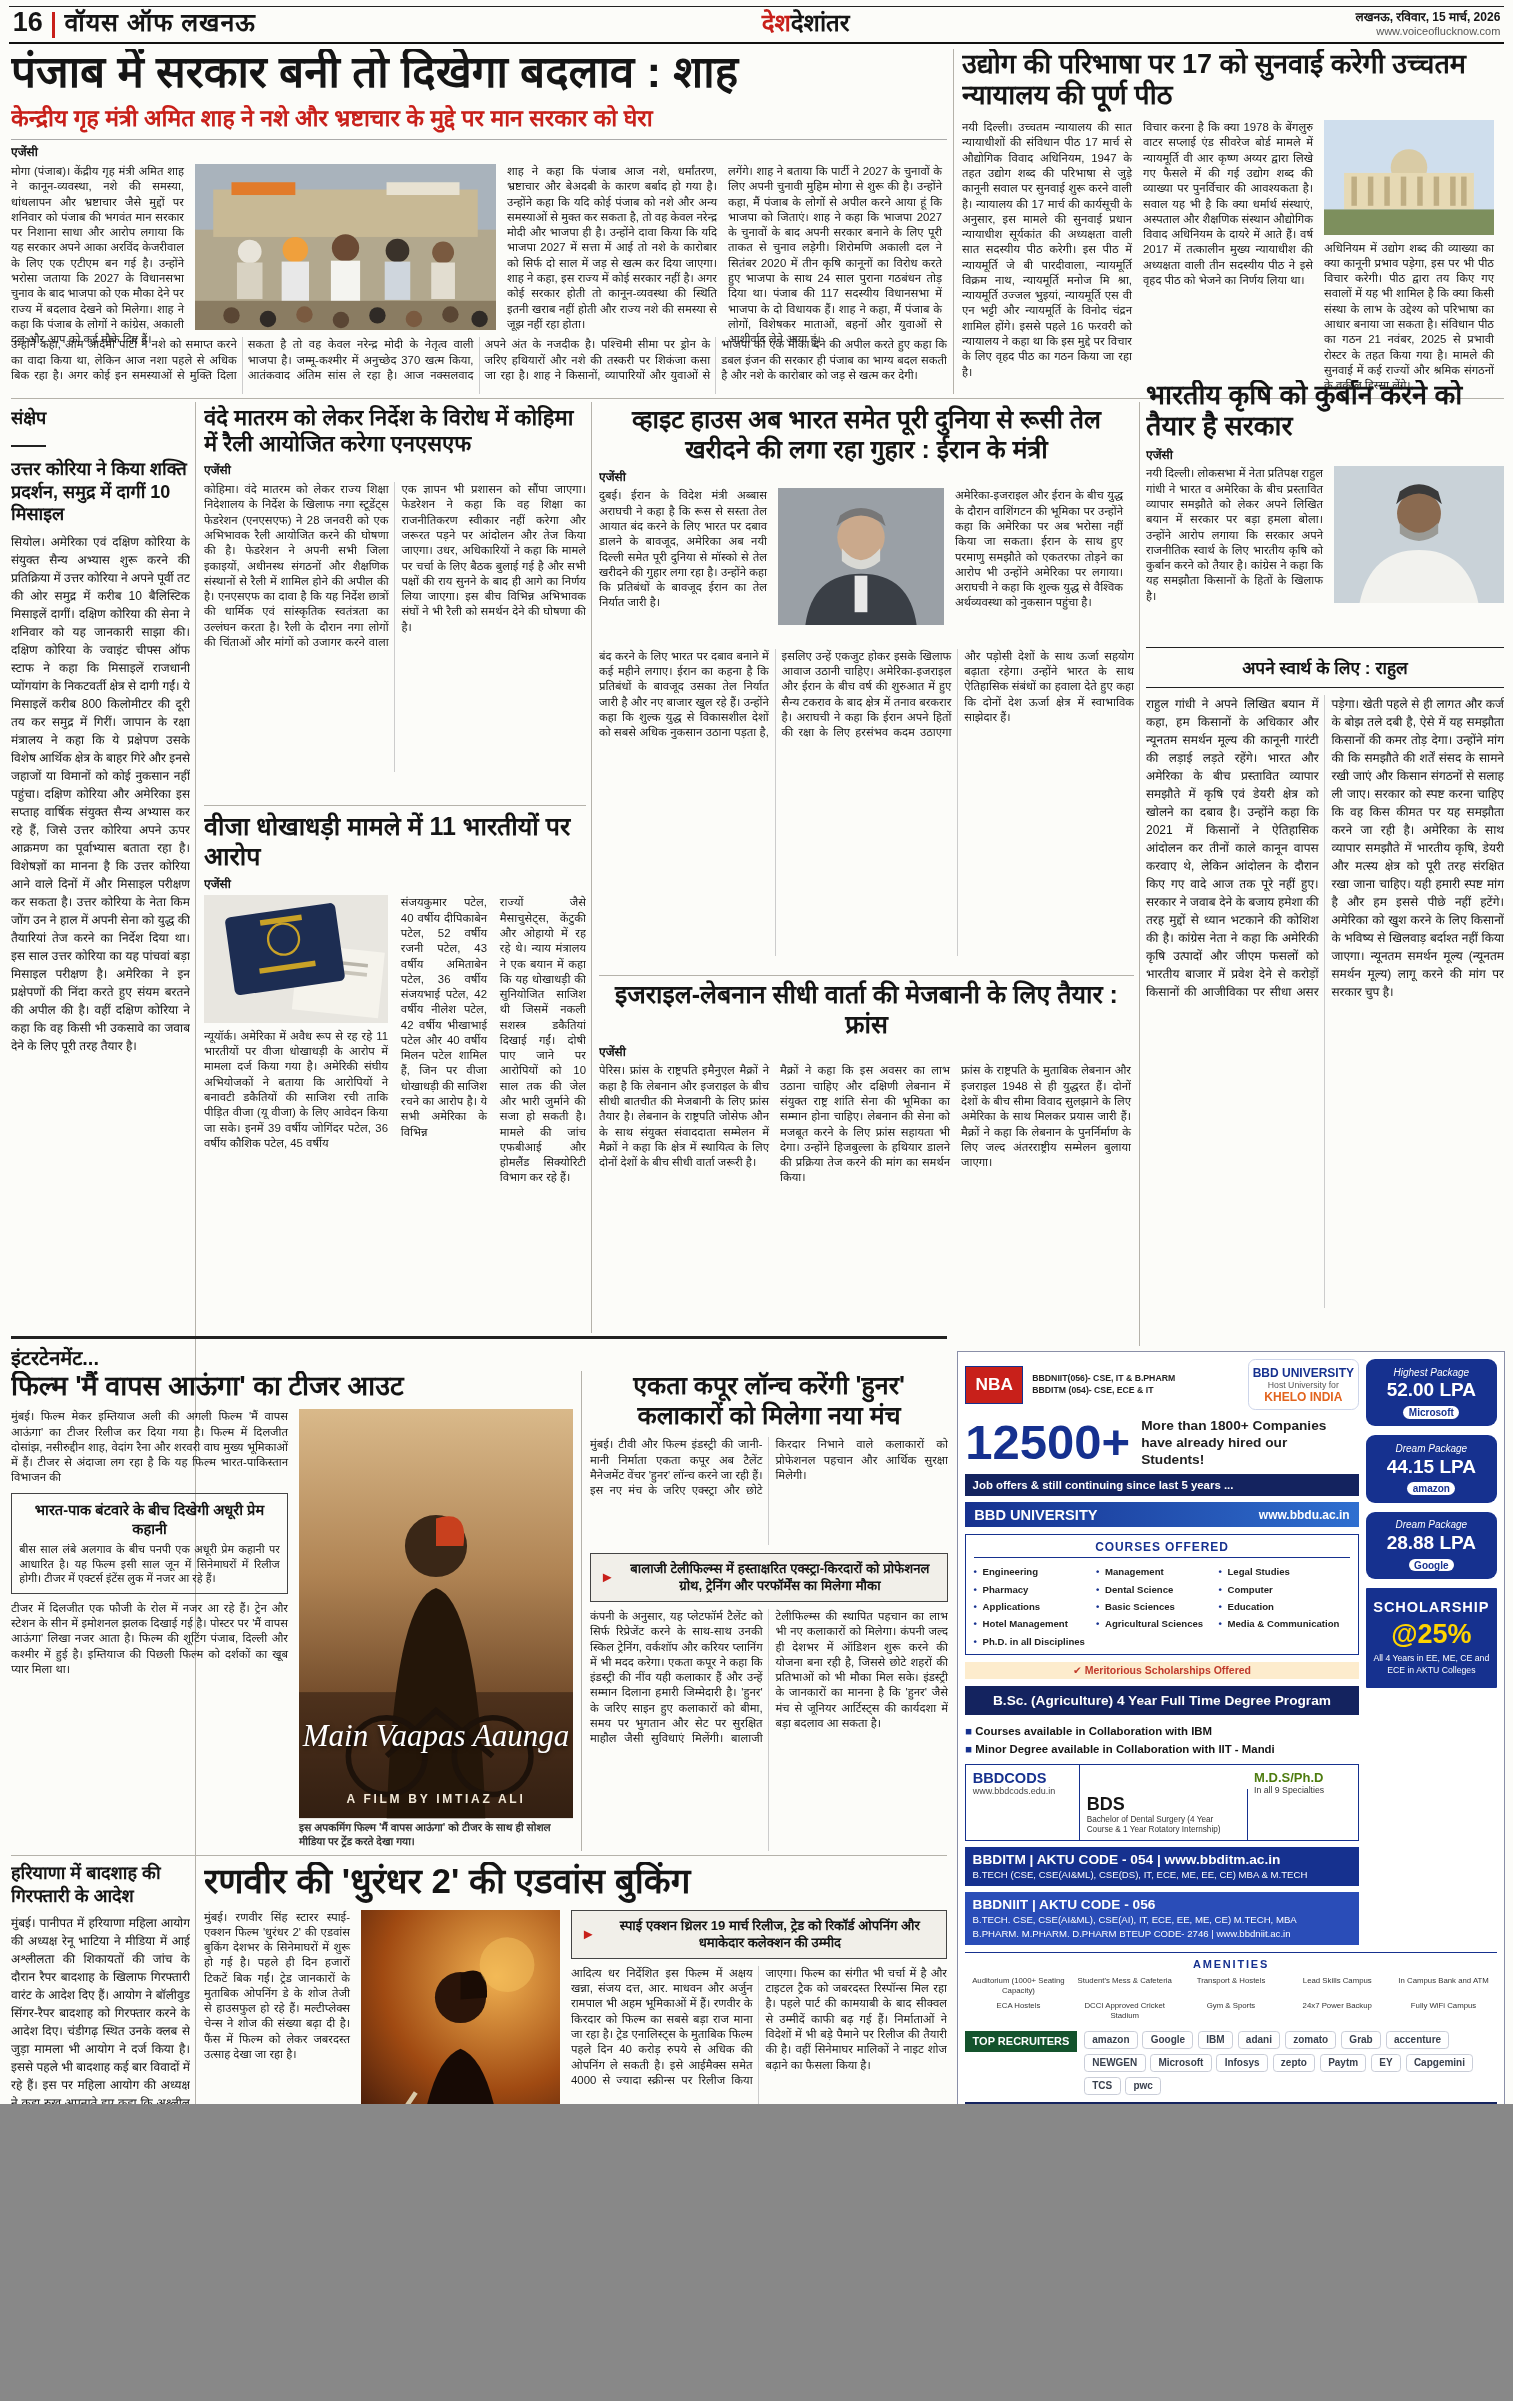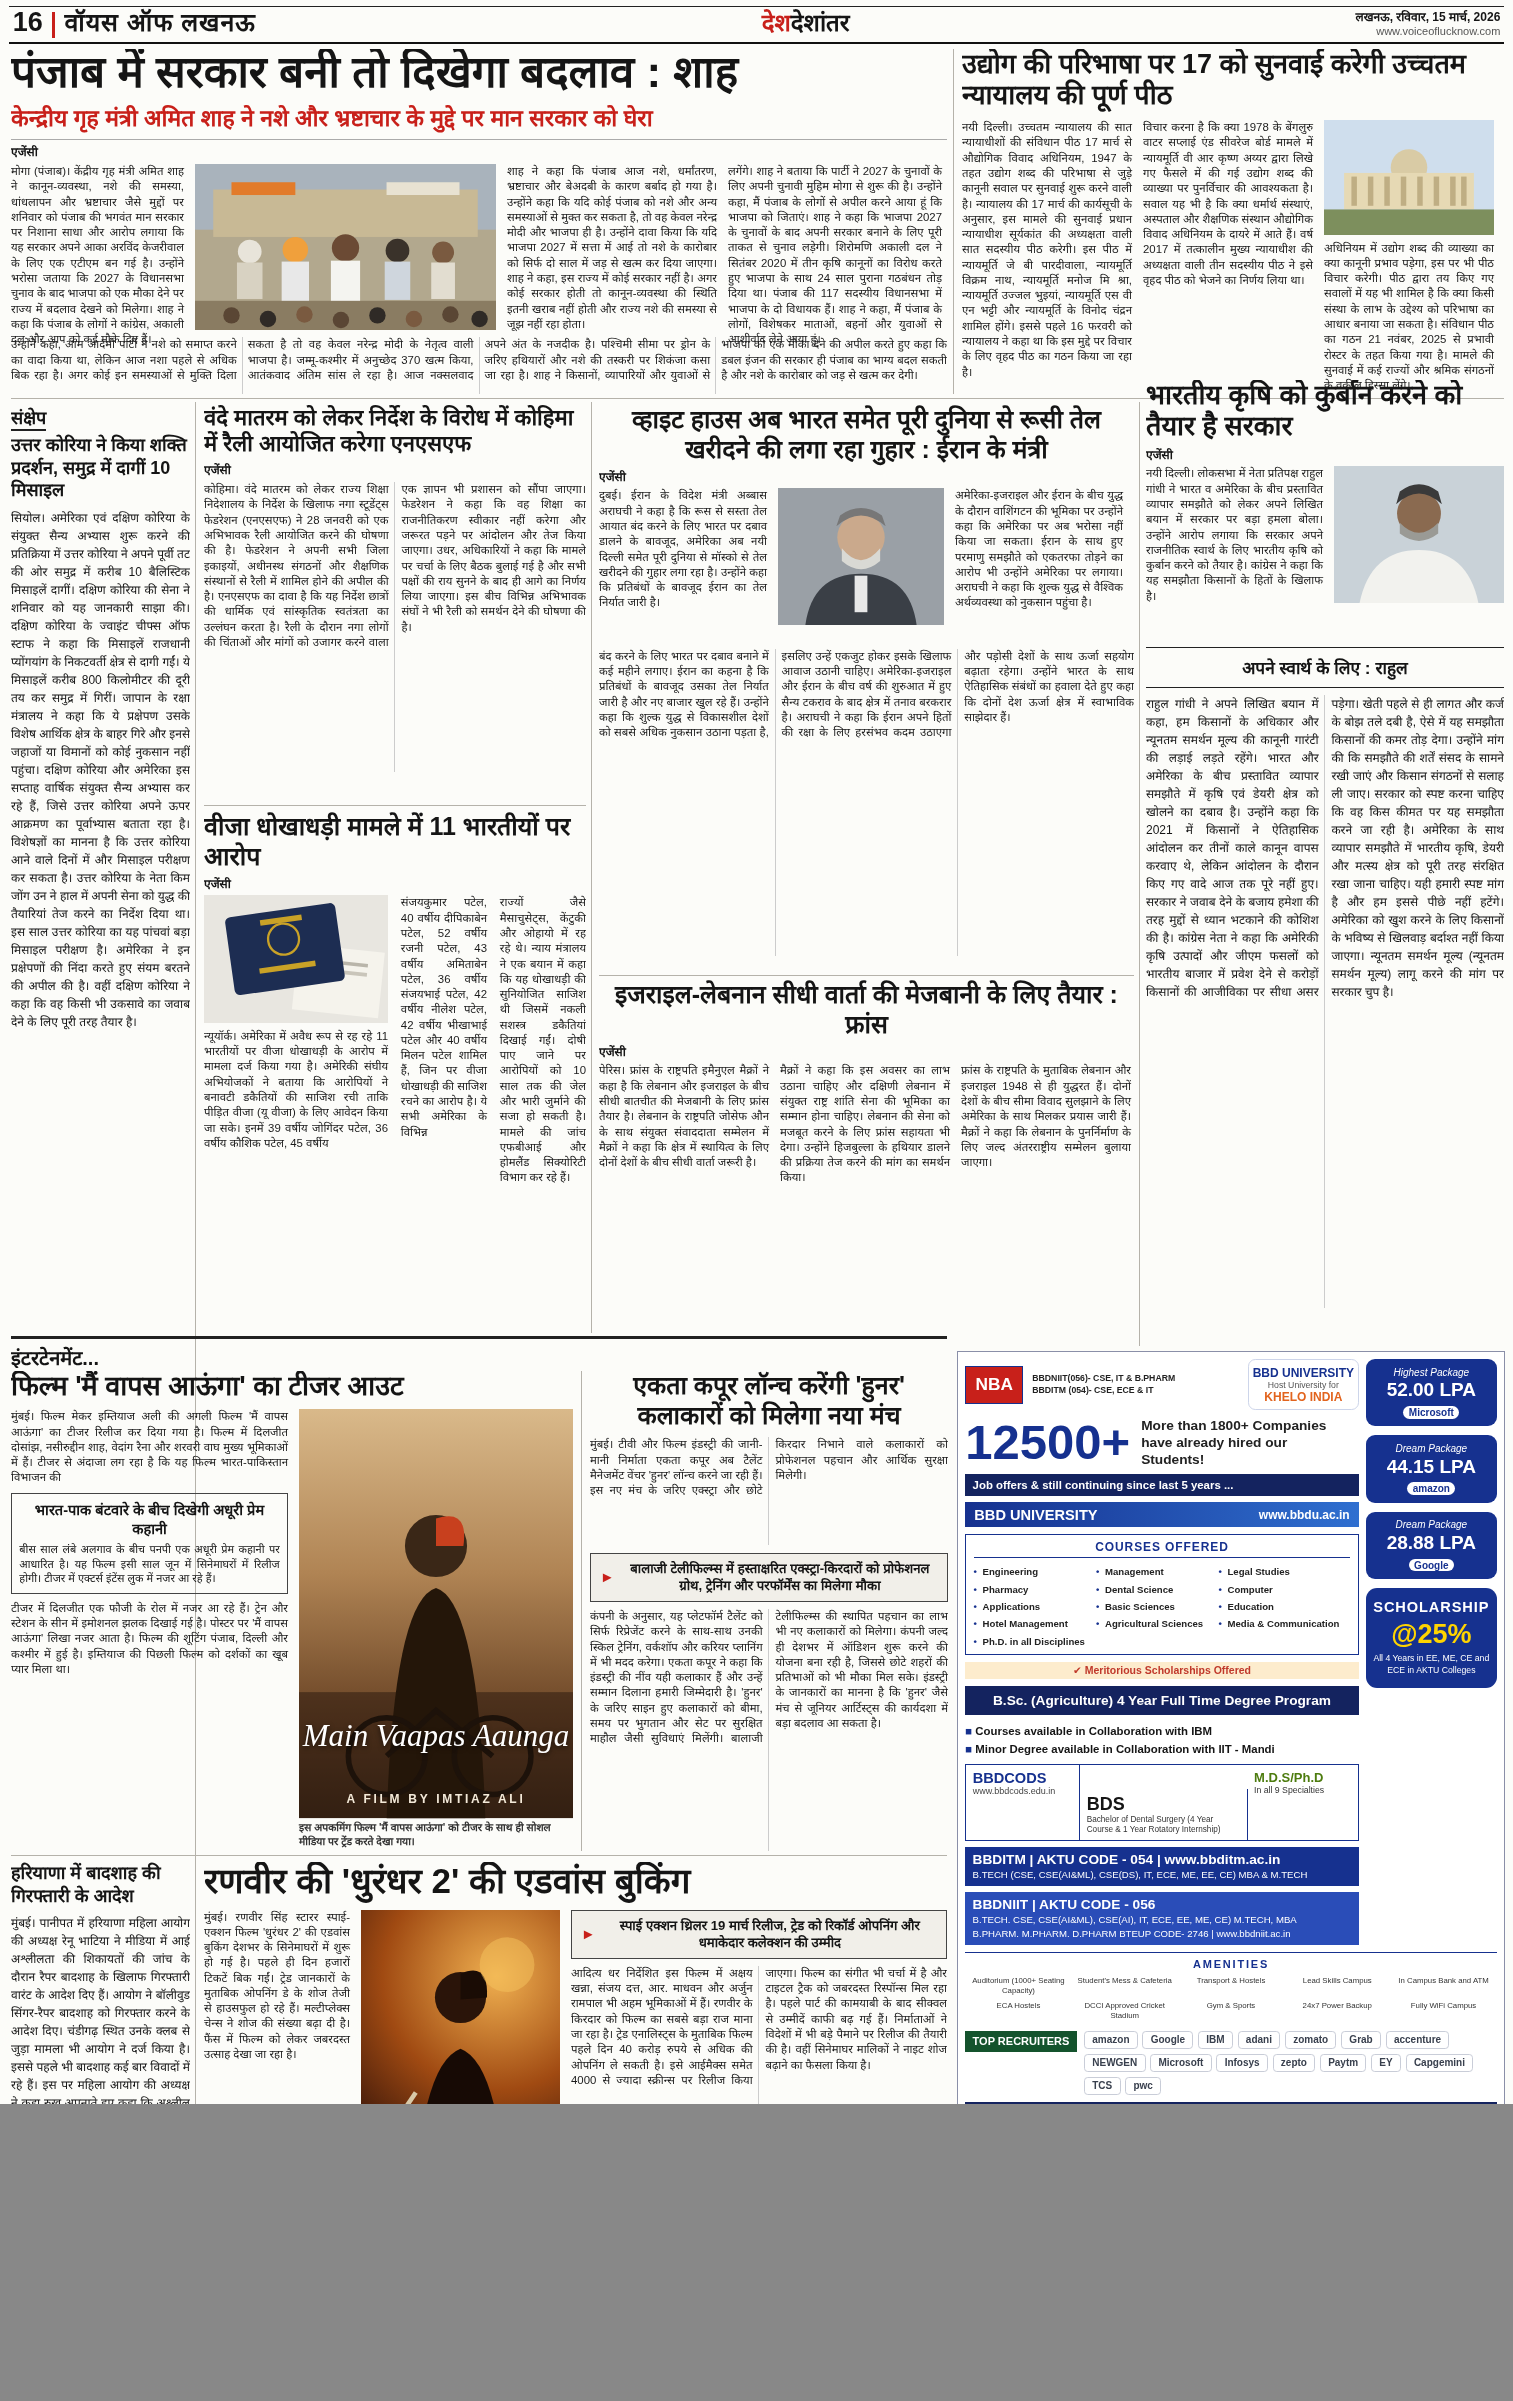--- a/index.html
+++ b/index.html
@@ -45,21 +45,21 @@
   .subbox { border-top:1.8px solid #222; border-bottom:1.8px solid #222; text-align:center;
             font-weight:bold; font-size:17.3px; padding:8.2px 1.8px; margin:7.3px 0; }
   .insetbox { border:1.8px solid #444; padding:7.3px; text-align:center; margin:7.3px 0; }
   .insetbox .ib-title { font-weight:bold; font-size:14.6px; line-height:1.25; }
   .insetbox .ib-body { font-size:11px; line-height:1.3; text-align:justify; margin-top:4.6px; }
   .hilite { border:1.8px solid #444; background:#f1efe9; padding:6.4px 9px; font-weight:bold;
             font-size:13.2px; line-height:1.3; text-align:center; display:flex; gap:7.3px; align-items:center; }
   .hilite .ic { color:#c8201a; font-size:14.6px; }
 
   
-  .briefs-label { font-size:18px; font-weight:bold; border-bottom:2.7px solid #222; display:inline-block; padding-bottom:0; margin-bottom:3px; }
+  .briefs-label { font-size:18px; font-weight:bold; border-bottom:2.7px solid #222; display:inline-block; padding-bottom:16px; margin-bottom:11px; }
 
   
   .ent-label { font-size:20px; font-weight:bold; }
 
   
   .poster { position:relative; width:274px; height:409px;
             background:linear-gradient(180deg,#d9b98a 0%,#b08454 40%,#6b4526 75%,#3a2515 100%); }
   .poster .sil { position:absolute; inset:0; }
   .poster-title { position:absolute; left:0; right:0; bottom:66px; text-align:center; color:#fff;
                   font-family:"Liberation Serif","DejaVu Serif",serif; font-style:italic; font-size:31px; line-height:1.05;
@@ -115,21 +115,21 @@
   .dcell3 .dn { font-weight:bold; font-size:13px; color:#4d7c0f; }
   .dcell3 .ds { font-size:8.7px; color:#333; }
   .band-inst { background:#16318f; color:#fff; padding:4.6px 7.3px; }
   .band-inst.alt { background:#2a4db8; }
   .bi-1 { font-weight:bold; font-size:13.7px; }
   .bi-2 { font-size:9.6px; margin-top:1.8px; line-height:1.3; }
   .pkg { background:#16318f; color:#fff; border-radius:9px; padding:7.3px 9px; text-align:center; }
   .pkg .pl { font-size:10px; font-style:italic; }
   .pkg .pv { font-size:19px; font-weight:bold; margin:1.8px 0; }
   .pkg .pb { background:#fff; color:#16318f; font-weight:bold; font-size:10px; border-radius:7.3px; padding:0.9px 5.5px; display:inline-block; }
-  .schol { background:#16318f; color:#fff; border-radius:11px; text-align:center; padding:11px 7.3px; }
+  .schol { background:#16318f; color:#fff; border-radius:1px; text-align:center; padding:11px 7.3px; }
   .schol .s1 { font-size:14.6px; font-weight:bold; letter-spacing:0.9px; }
   .schol .s2 { font-size:27px; font-weight:bold; color:#ffd400; margin:3.7px 0; }
   .schol .s3 { font-size:8.7px; line-height:1.35; }
   .khelo { text-align:center; border:0.9px solid #cdd5ea; border-radius:7.3px; padding:5.5px 3.7px; }
   .khelo .k1 { color:#16318f; font-weight:bold; font-size:12px; }
   .khelo .k2 { font-size:8.7px; color:#555; }
   .khelo .k3 { font-weight:bold; font-size:12px; color:#e2641e; }
   .amen { border-top:1.4px solid #16318f; padding-top:4.6px; }
   .amen .at { text-align:center; font-size:11px; font-weight:bold; color:#16318f; letter-spacing:1.8px; margin-bottom:3.7px; }
   .amen-list { display:flex; flex-wrap:wrap; }

